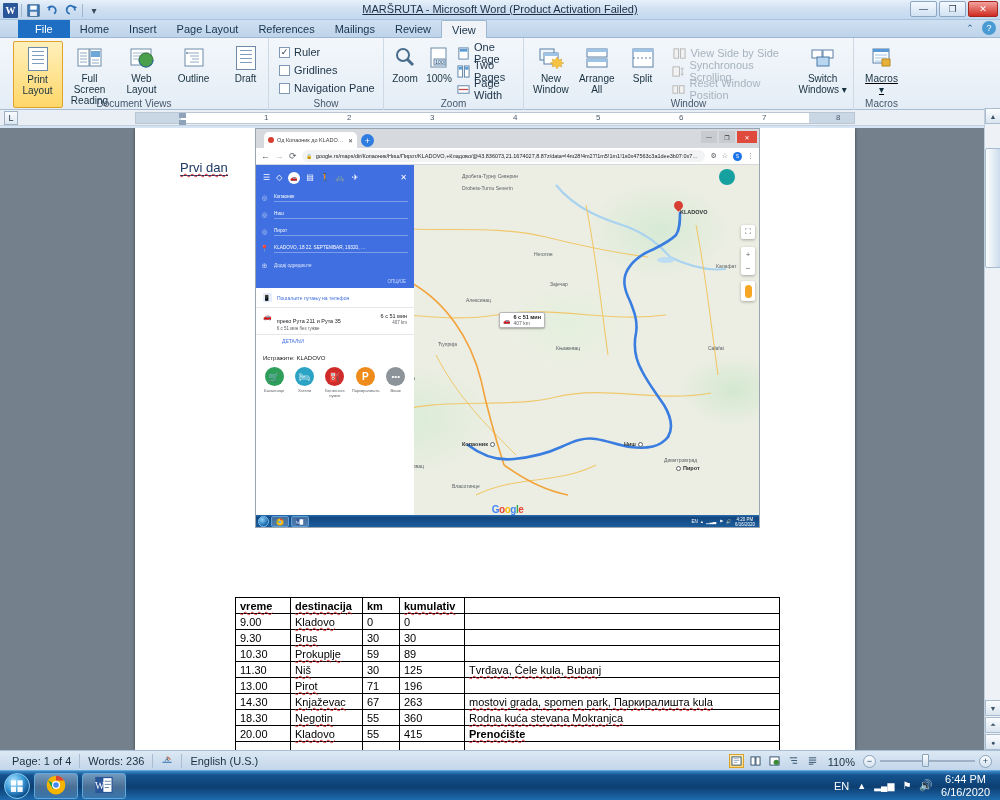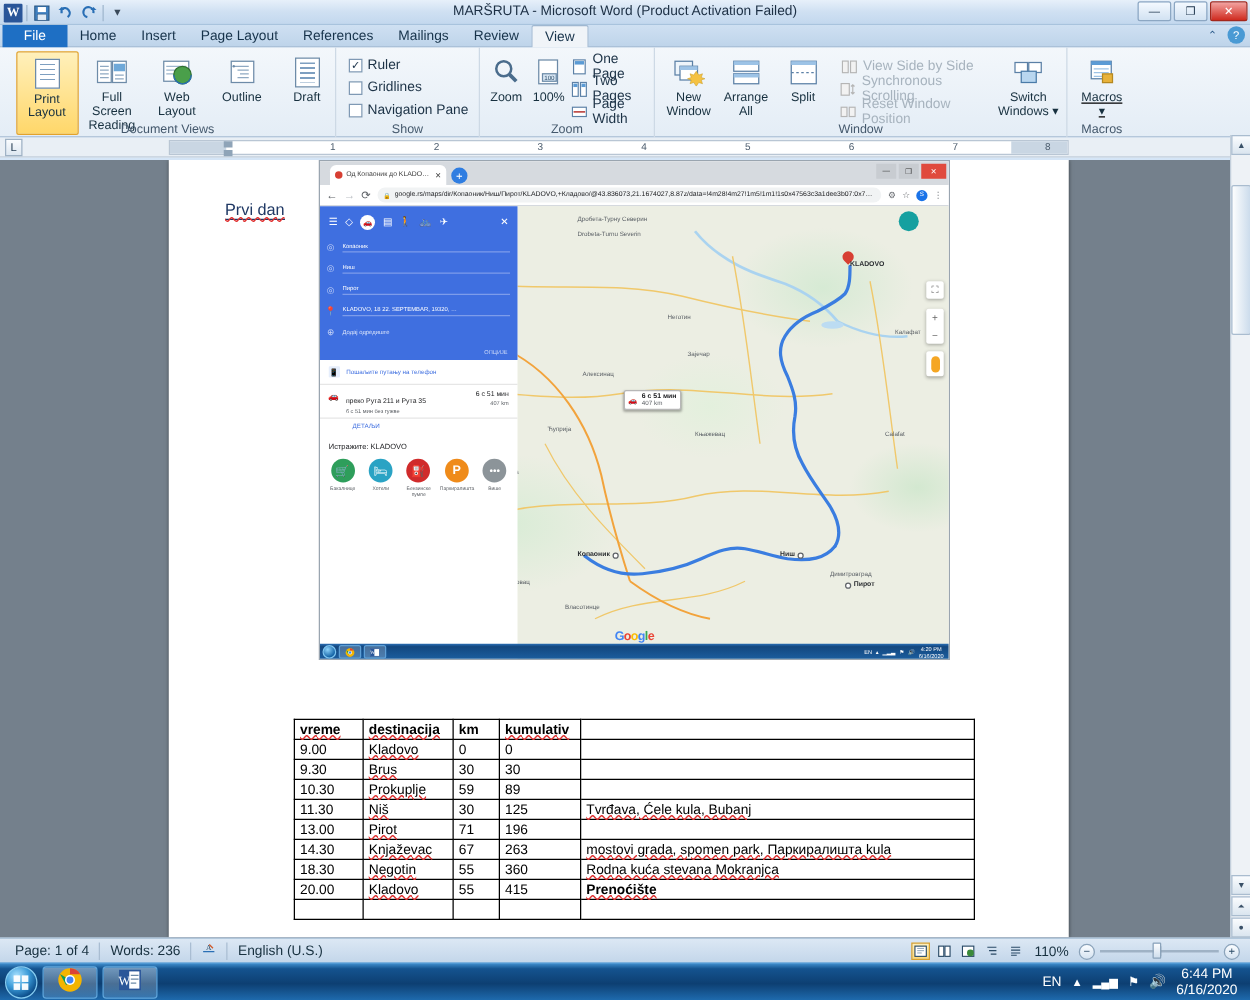--- a/index.html
+++ b/index.html
@@ -19,31 +19,31 @@
     background:linear-gradient(180deg,#e7f0fa 0%, #cfe0f2 50%, #c3d8ee 100%);
     border-bottom:1px solid #a8c3dd; }
   .qat { position:absolute; left:3px; top:1px; display:flex; align-items:center; gap:3px; height:18px;}
   .qat-ico { width:16px; height:16px; display:flex; align-items:center; justify-content:center;
     font-size:10px; color:#3a4a5a; }
   .wlogo { width:15px; height:15px; background:#2a5699; color:#fff; font-weight:bold;
     font-size:10px; display:flex; align-items:center; justify-content:center;
     border-radius:1px; font-family:"Liberation Serif", serif;}
   .qat-sep { width:1px; height:13px; background:#9fb6cd; }
   .title-text { position:absolute; left:0; right:0; top:3px; text-align:center;
-    font-size:11px; color:#1c2f44; }
+    font-size:11px; color:#1c2f44;text-decoration:underline; }
   .wincontrols { position:absolute; right:2px; top:1px; display:flex; gap:2px; }
   .wc { width:27px; height:16px; border:1px solid #8ca7c3; border-radius:2px;
     background:linear-gradient(180deg,#f4f9ff,#d2e2f2); display:flex;
     align-items:center; justify-content:center; font-size:9px; color:#22394f; }
   .wc.close { background:linear-gradient(180deg,#f3a3a0,#cf2b20); border-color:#a3271c; color:#fff; width:30px;}
 
   
   .tabstrip { height:18px; position:relative;
     background:linear-gradient(180deg,#cfe0f2,#bed4ea); border-bottom:1px solid #9fb7d0; }
-  .tabs { display:flex; align-items:flex-end; height:18px; padding-left:2px; }
+  .tabs { display:flex; align-items:flex-end; height:18px; padding-left:18px; }
   .tab { padding:2px 10px 3px; font-size:11px; color:#16324a; height:18px; line-height:14px; }
   .tab.file { background:#1e6fc4; color:#fff; font-weight:normal; padding:2px 17px 3px; }
   .tab.active { background:#f0f4f8; border:1px solid #9fb7d0; border-bottom:none;
     border-radius:2px 2px 0 0; color:#16324a; }
   .help-btns { position:absolute; right:4px; top:1px; display:flex; gap:5px; align-items:center; }
   .hb { width:14px; height:14px; border-radius:50%; display:flex; align-items:center;
      justify-content:center; font-size:9px; color:#2a5a8a; }
   .hb.q { background:#4a9ad4; color:#fff; }
 
   
@@ -197,21 +197,21 @@
   .it-orb { width:11px; height:11px; border-radius:50%;
     background:radial-gradient(circle at 35% 30%,#8fd4fb,#1565a8 70%,#0a3a66);
     border:1px solid #7cc3ef; }
   .it-btn { width:18px; height:11px; border:1px solid #5d9fd6; border-radius:2px;
     background:rgba(255,255,255,.22); display:flex; align-items:center; justify-content:center; }
   .it-tray { margin-left:auto; display:flex; align-items:center; gap:3px;
     color:#fff; font-size:4.5px; padding-right:2px; }
   .it-clock { text-align:center; line-height:5px; }
 
   
-  .dtable { position:absolute; left:100px; top:447px; width:545px;
+  .dtable { position:absolute; left:100px; top:469px; width:545px;
      border-collapse:collapse; font-size:11px; color:#000; }
   .dtable td, .dtable th { border:1px solid #000; padding:1px 4px; height:16px;
      font-weight:normal; text-align:left; vertical-align:middle; }
 
   
   .statusbar { position:absolute; left:0; bottom:0; width:1000px; height:20px;
     background:linear-gradient(180deg,#dce8f4,#c3d6ea); border-top:1px solid #a7bed4;
     display:flex; align-items:center; font-size:11px; color:#17303f; padding:0 4px; gap:0; }
   .sb-item { padding:0 8px; border-right:1px solid #a9bdd2; height:14px; display:flex;
     align-items:center; gap:4px; }

